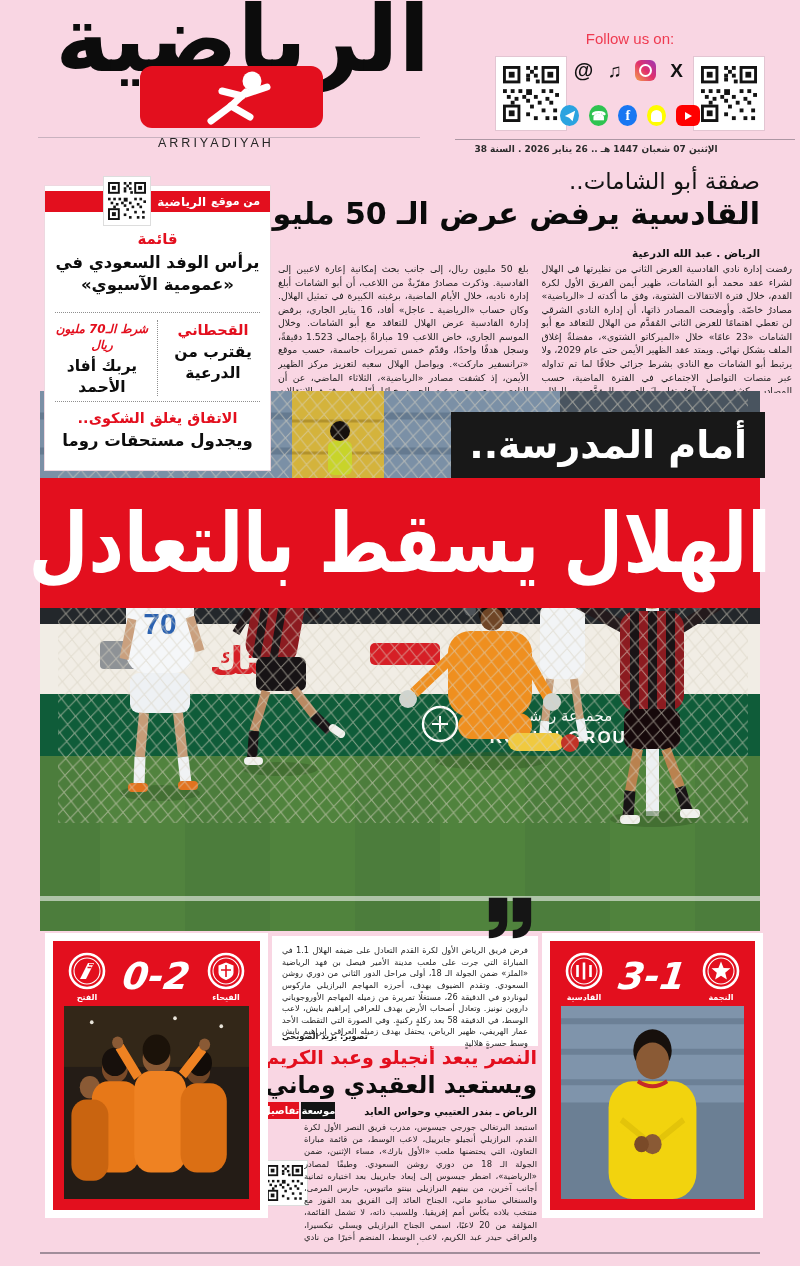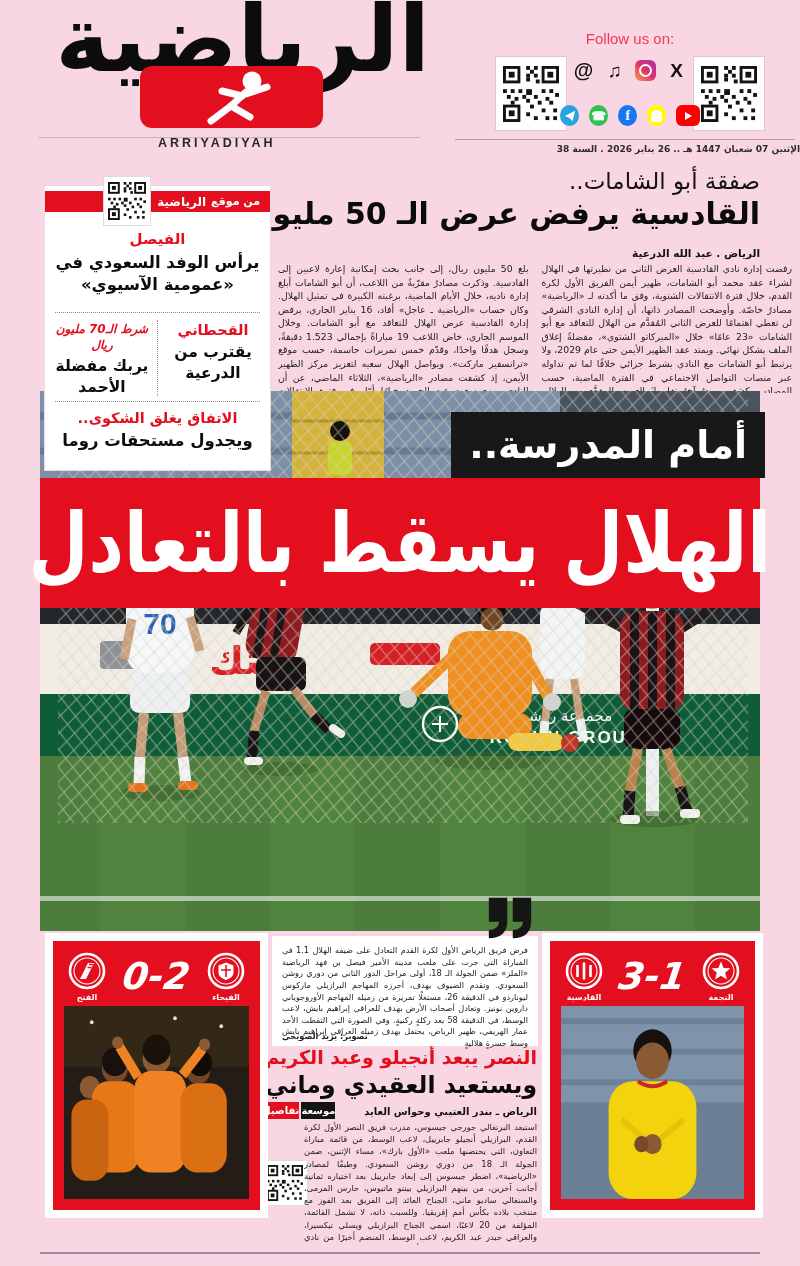--- a/index.html
+++ b/index.html
@@ -5,21 +5,21 @@
   html,body{margin:0;padding:0;}
   .page{position:relative;width:800px;height:1266px;background:#f9d6e3;overflow:hidden;
         font-family:"DejaVu Sans",sans-serif;direction:ltr;}
   .abs{position:absolute;}
   .rtl{direction:rtl;}
   
   .logo-wrap{left:40px;top:14px;width:400px;height:138px;}
   .logo-ar{position:absolute;right:10px;top:-28px;font-size:92px;font-weight:900;color:#0c0c0c;
            letter-spacing:-3px;white-space:nowrap;}
   .runner-badge{position:absolute;left:100px;top:52px;width:183px;height:62px;}
-  .logo-latin{position:absolute;left:118px;top:122px;font-size:12.5px;font-weight:bold;
+  .logo-latin{position:absolute;left:118px;top:122px;font-size:12.5px;font-weight:normal;
               letter-spacing:3px;color:#262626;font-family:"Liberation Sans",sans-serif;}
   .logo-rule{left:38px;top:137px;width:382px;height:1px;background:#c9b2bf;}
   .follow-label{left:497px;top:30px;width:266px;text-align:center;color:#ef3a50;font-size:15px;
                 font-family:"Liberation Sans",sans-serif;}
   .qr-box{background:#fff;border:1px solid #e3c5d2;display:flex;align-items:center;justify-content:center;}
   .qr-l{left:495px;top:56px;width:70px;height:73px;}
   .qr-r{left:693px;top:56px;width:70px;height:73px;}
   .qr-box svg{width:56px;height:56px;}
   .social-grid{left:560px;top:60px;width:140px;height:66px;display:flex;flex-direction:column;
                justify-content:space-between;}
@@ -34,21 +34,21 @@
   .soc-tg{background:#2ba3e0;}
   .soc-wa{background:#2fc351;color:#fff;font-size:12px;}
   .soc-fb{background:#1877f2;color:#fff;font-size:14px;font-family:"Liberation Serif",serif;}
   .soc-sc{background:#fffc00;}
   .soc-sc i{display:block;width:11px;height:12px;background:#fff;border-radius:6px 6px 3px 3px;}
   .soc-yt{width:26px;border-radius:6px;background:#ff0000;}
   .tri{width:0;height:0;border-left:7px solid #fff;border-top:4.5px solid transparent;border-bottom:4.5px solid transparent;}
   .site-url{left:497px;top:115px;width:266px;text-align:center;color:#e52740;font-weight:bold;font-size:14.5px;
             font-family:"Liberation Sans",sans-serif;letter-spacing:.3px;}
   .head-rule{left:455px;top:139px;width:340px;height:1px;background:#ad97a4;}
-  .date-line{right:0;top:144px;width:360px;text-align:right;font-size:9px;font-weight:bold;color:#2b2b2b;}
+  .date-line{right:24px;top:144px;width:360px;text-align:center;font-size:9px;font-weight:bold;color:#2b2b2b;}
   
   .ts-kicker{right:40px;top:168px;font-size:23px;color:#141414;font-weight:500;}
   .ts-headline{right:40px;top:196px;font-size:30px;color:#0b0b0b;font-weight:900;}
   .ts-byline{right:40px;top:247px;font-size:10.5px;font-weight:900;color:#111;}
   .ts-body{left:278px;top:262px;width:514px;height:131px;overflow:hidden;display:flex;gap:13px;}
   .ts-col{flex:1;font-size:9.3px;line-height:1.46;color:#222;text-align:justify;}
   
   .side-box{left:45px;top:186px;width:225px;height:284px;background:#fff;z-index:4;
             box-shadow:0 0 0 1px #eed8e0;}
   .side-banner{position:absolute;left:0;top:5px;width:100%;height:21px;background:#e30f1e;
@@ -267,33 +267,33 @@
     <div class="side-banner">
       <b>الرياضية</b>
       <span>من موقع</span>
     </div>
     <div class="side-qr">
       <svg viewBox="0 0 29 29">
           <use href="#qr-sym"></use>
         </svg>
     </div>
     <div class="side-i1 rtl">
-      <div class="s-kick">الفيصل</div>
+      <div class="s-kick">قائمة</div>
       <div class="s-title">يرأس الوفد السعودي في «عمومية الآسيوي»</div>
     </div>
     <div class="dotted-h d1"></div>
     <div class="side-row">
       <div class="side-cell cell-r">
         <div class="s-kick">القحطاني</div>
         <div class="s-title">يقترب من الدرعية</div>
       </div>
       <div class="side-vdiv"></div>
       <div class="side-cell cell-l">
         <div class="s-kick">شرط الـ70 مليون ريال</div>
-        <div class="s-title">يربك مفضلة الأحمد</div>
+        <div class="s-title">يربك أفاد الأحمد</div>
       </div>
     </div>
     <div class="dotted-h d2"></div>
     <div class="side-i4 rtl">
       <div class="s-kick">الاتفاق يغلق الشكوى..</div>
       <div class="s-title">ويجدول مستحقات روما</div>
     </div>
   </div>
 
   <div class="abs main-photo">

